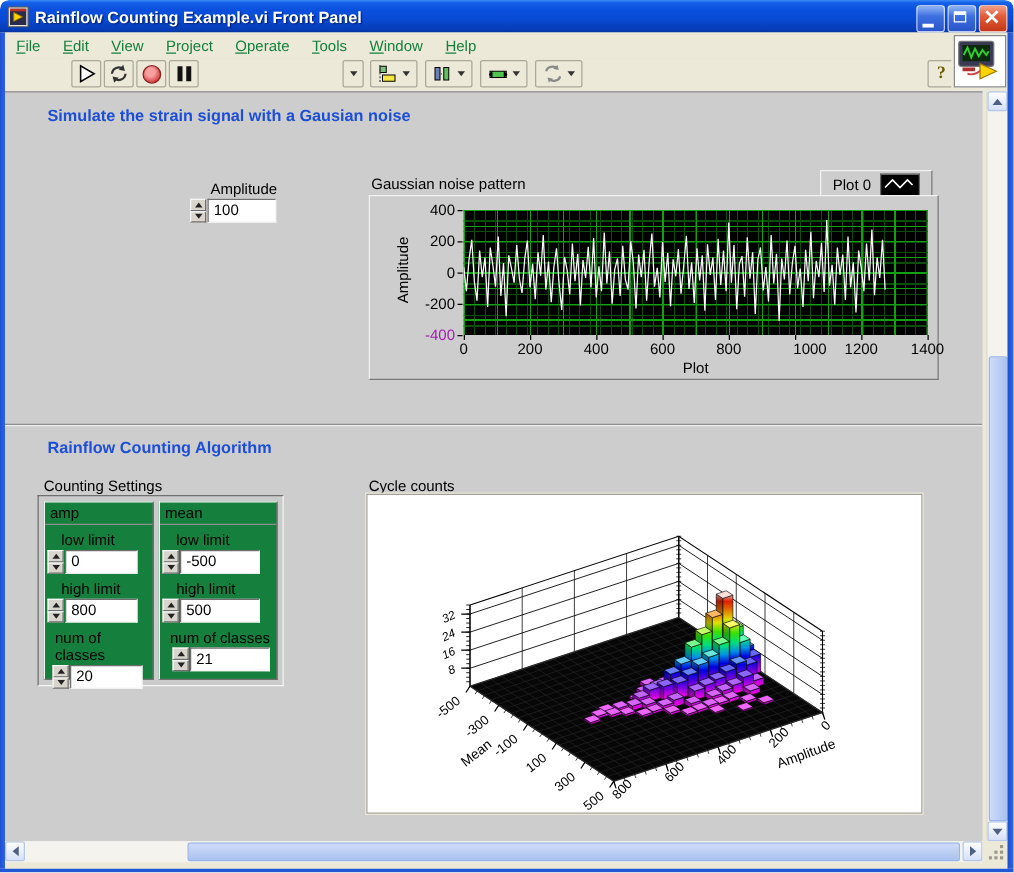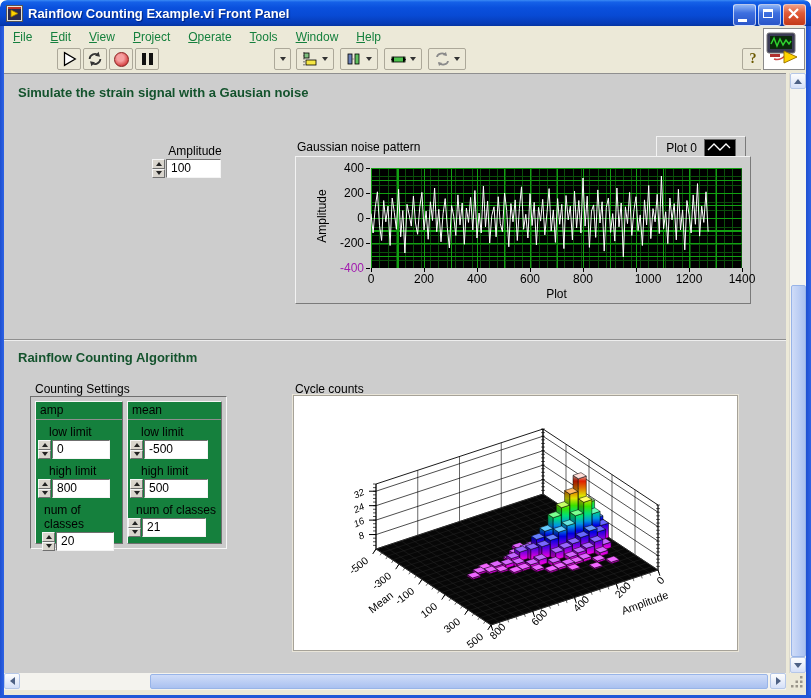--- a/index.html
+++ b/index.html
@@ -24,21 +24,21 @@
   .tbtn{position:absolute;top:1px;height:22px;border:1px solid #aca899;border-radius:2px;background:#ece9d8;
     display:flex;align-items:center;justify-content:center;box-sizing:border-box;}
   .fontbox{position:absolute;left:158px;top:1px;width:112px;height:22px;background:#fff;
     border:1px solid #7f9db9;font-size:11px;line-height:20px;padding-left:5px;box-sizing:border-box;overflow:hidden;white-space:nowrap;}
   .ddtri{width:0;height:0;border-left:3px solid transparent;border-right:3px solid transparent;border-top:4px solid #333;margin-left:3px;}
   .logo-panel{position:absolute;left:761px;top:26px;width:45px;height:47px;background:#ece9d8;}
   .logo-box{position:absolute;left:2px;top:2px;width:40px;height:40px;background:#fff;border:1px solid #8a8a8a;}
   
   .client{position:absolute;left:4px;top:73px;width:782px;height:600px;background:#cdcdcd;
     border-top:1px solid #8f8f8f;box-sizing:border-box;overflow:hidden;}
-  .heading{position:absolute;font-size:13px;font-weight:bold;color:#14532d;white-space:nowrap;}
+  .heading{position:absolute;font-size:13px;font-weight:bold;color:#1d4ed8;white-space:nowrap;margin-left:20px;}
   .panel-label{position:absolute;font-size:12px;color:#000;white-space:nowrap;}
   .divider{position:absolute;left:0;width:782px;height:1px;background:#8f8f8f;}
   .divider-hi{position:absolute;left:0;width:782px;height:1px;background:#eeeeee;}
   
   .nf{background:#fff;border:1px solid;border-color:#6f6f6f #f4f4f4 #f4f4f4 #6f6f6f;height:19px;line-height:17px;
       font-size:12px;padding-left:4px;box-sizing:border-box;color:#000;}
   .spin{width:13px;height:19px;display:flex;flex-direction:column;margin-right:1px;}
   .sb{flex:1;background:#d9d5cd;border:1px solid;border-color:#f6f6f6 #6f6f6f #6f6f6f #f6f6f6;
       display:flex;align-items:center;justify-content:center;box-sizing:border-box;}
   .tru{width:0;height:0;border-left:3px solid transparent;border-right:3px solid transparent;border-bottom:4px solid #222;}
@@ -327,21 +327,21 @@
               <div class="sb">
                 <div class="tru"></div>
               </div>
               <div class="sb">
                 <div class="trd"></div>
               </div>
             </div>
           <div class="nf" style="width:64px;">500</div>
         </div>
         <div class="sub-label" style="margin-left:8px;">num of classes</div>
-        <div class="ctl-row" style="margin-left:0;">
+        <div class="ctl-row" style="margin-left:10px;">
           <div class="spin">
               <div class="sb">
                 <div class="tru"></div>
               </div>
               <div class="sb">
                 <div class="trd"></div>
               </div>
             </div>
           <div class="nf" style="width:64px;">21</div>
         </div>

